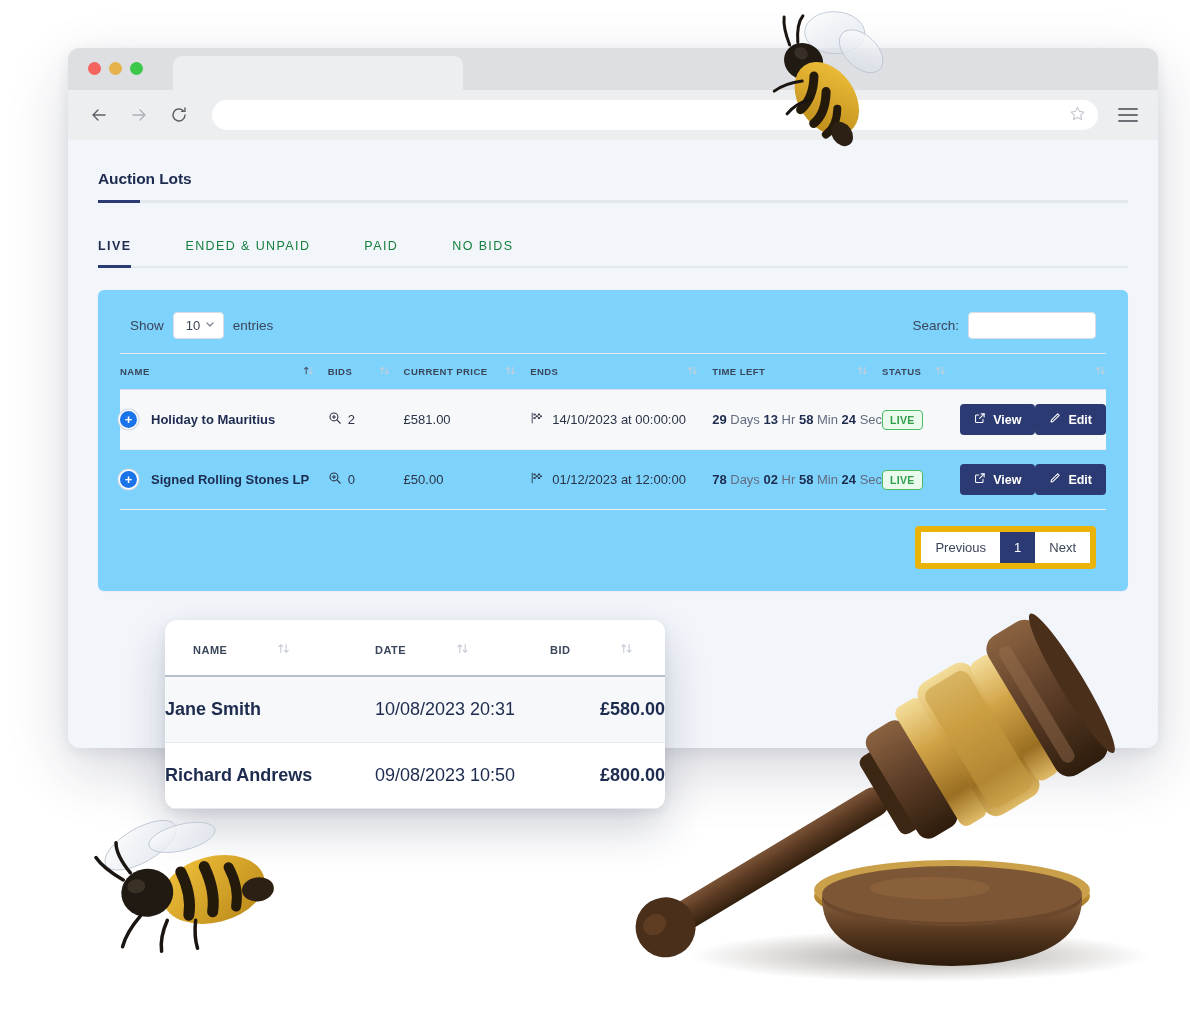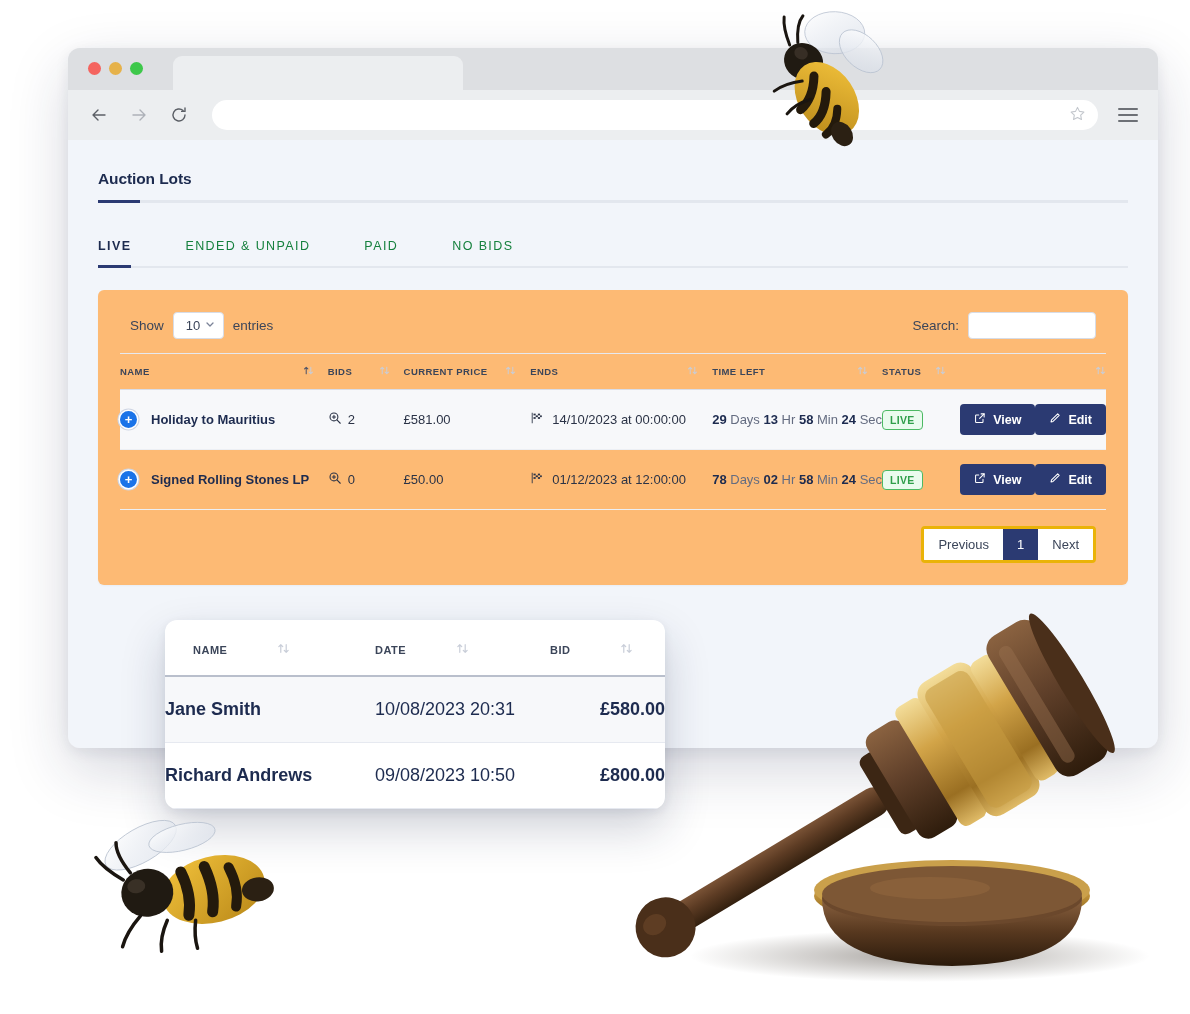--- a/index.html
+++ b/index.html
@@ -163,21 +163,21 @@
   .tab.active:after {
     content: "";
     position: absolute;
     left: 0; bottom: -2px;
     width: 100%; height: 3px;
     background: #2b3a72;
   }
 
   .card {
     margin-top: 22px;
-    background: #fdba74;
+    background: #7dd3fc;
     border-radius: 6px;
     padding: 18px 22px 8px 22px;
     box-shadow: 0 1px 2px rgba(30,40,70,0.04);
   }
 
   .card-top {
     display: flex;
     align-items: center;
     justify-content: space-between;
     padding: 4px 10px 14px 10px;
@@ -290,21 +290,21 @@
     font-family: inherit;
   }
 
   .pagination {
     display: flex;
     justify-content: flex-end;
     padding: 16px 10px 14px 10px;
   }
   .pager {
     display: flex;
-    border: 3px solid #eab308;
+    border: 6px solid #eab308;
     border-radius: 4px;
     overflow: hidden;
     background: #fff;
     justify-content: space-between;
   }
   .pager-btn {
     font-size: 13px;
     color: #3b4559;
     padding: 8px 14px;
     cursor: pointer;

